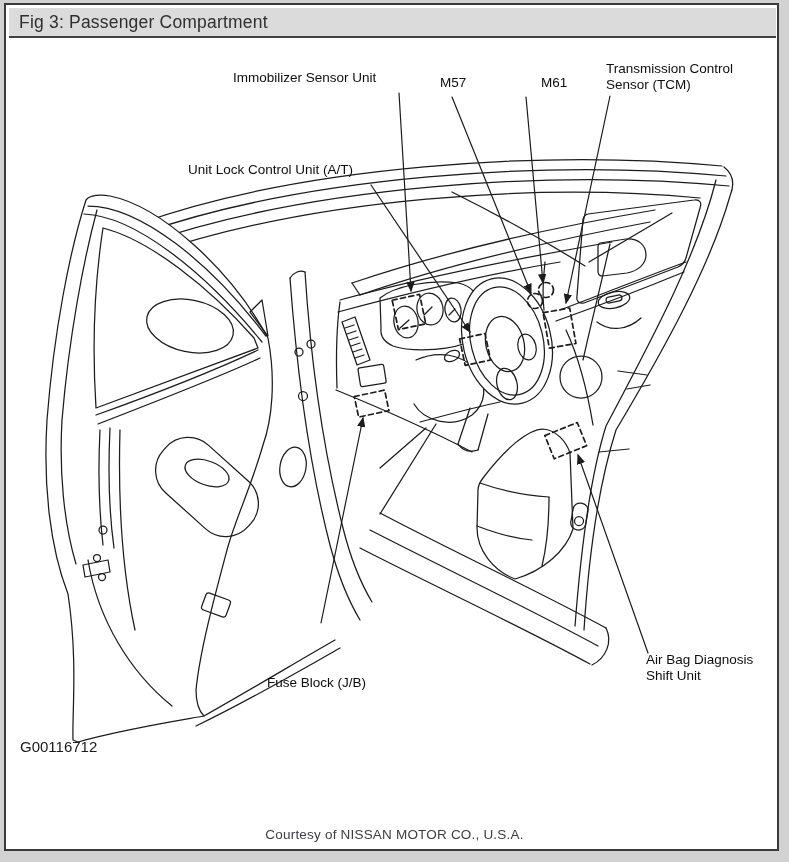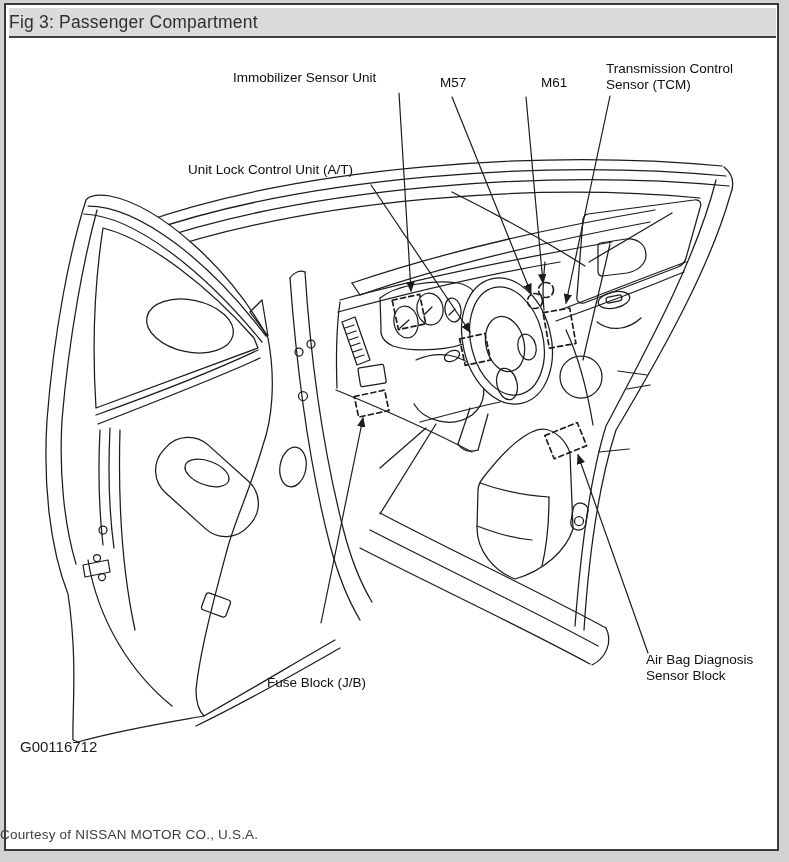--- a/index.html
+++ b/index.html
@@ -11,32 +11,32 @@
   .frame{
     position:absolute;left:4px;top:3px;width:775px;height:848px;
     background:#ffffff;border:2px solid #3a3a3a;box-sizing:border-box;z-index:1;
   }
   .titlebar{
     position:absolute;left:9px;top:8px;width:767px;height:30px;
     background:#dbdbdb;border-bottom:2px solid #414141;box-sizing:border-box;
     z-index:4;
   }
   .titlebar .t{
-    font-size:17.5px;color:#2f2f2f;line-height:28px;
+    font-size:17.5px;color:#2f2f2f;line-height:28px;padding-left:10px;
     letter-spacing:.2px;white-space:nowrap;
   }
   svg.art{position:absolute;left:0;top:0;z-index:2;}
   .lbl{
     position:absolute;z-index:3;
     font-size:13.5px;line-height:16px;color:#0e0e0e;white-space:nowrap;
   }
   .lbl.wrap{white-space:normal;}
   .code{font-size:15px;color:#191919;}
   .courtesy{
-    position:absolute;z-index:3;left:0;width:789px;top:827px;text-align:left;
+    position:absolute;z-index:3;left:0;width:789px;top:827px;text-align:center;
     font-size:13.5px;color:#3d3d42;letter-spacing:.2px;
   }
 </style>
 </head>
 <body>
 
 <div class="frame"></div>
 
 <div class="titlebar">
   <div class="t">Fig 3: Passenger Compartment</div>
@@ -192,16 +192,16 @@
     </g>
   </g>
 </svg>
 
 <div class="lbl" style="left:233px;top:70px;">Immobilizer Sensor Unit</div>
 <div class="lbl" style="left:440px;top:75px;">M57</div>
 <div class="lbl" style="left:541px;top:75px;">M61</div>
 <div class="lbl wrap" style="left:606px;top:61px;width:152px;">Transmission Control Sensor (TCM)</div>
 <div class="lbl" style="left:188px;top:162px;">Unit Lock Control Unit (A/T)</div>
 <div class="lbl" style="left:267px;top:627px;margin-top:48px;">Fuse Block (J/B)</div>
-<div class="lbl wrap" style="left:646px;top:652px;width:132px;">Air Bag Diagnosis Sensor Block</div>
+<div class="lbl wrap" style="left:646px;top:652px;width:132px;">Air Bag Diagnosis Shift Unit</div>
 <div class="lbl code" style="left:20px;top:739px;">G00116712</div>
 
 <div class="courtesy">Courtesy of NISSAN MOTOR CO., U.S.A.</div>
 
 </body></html>

